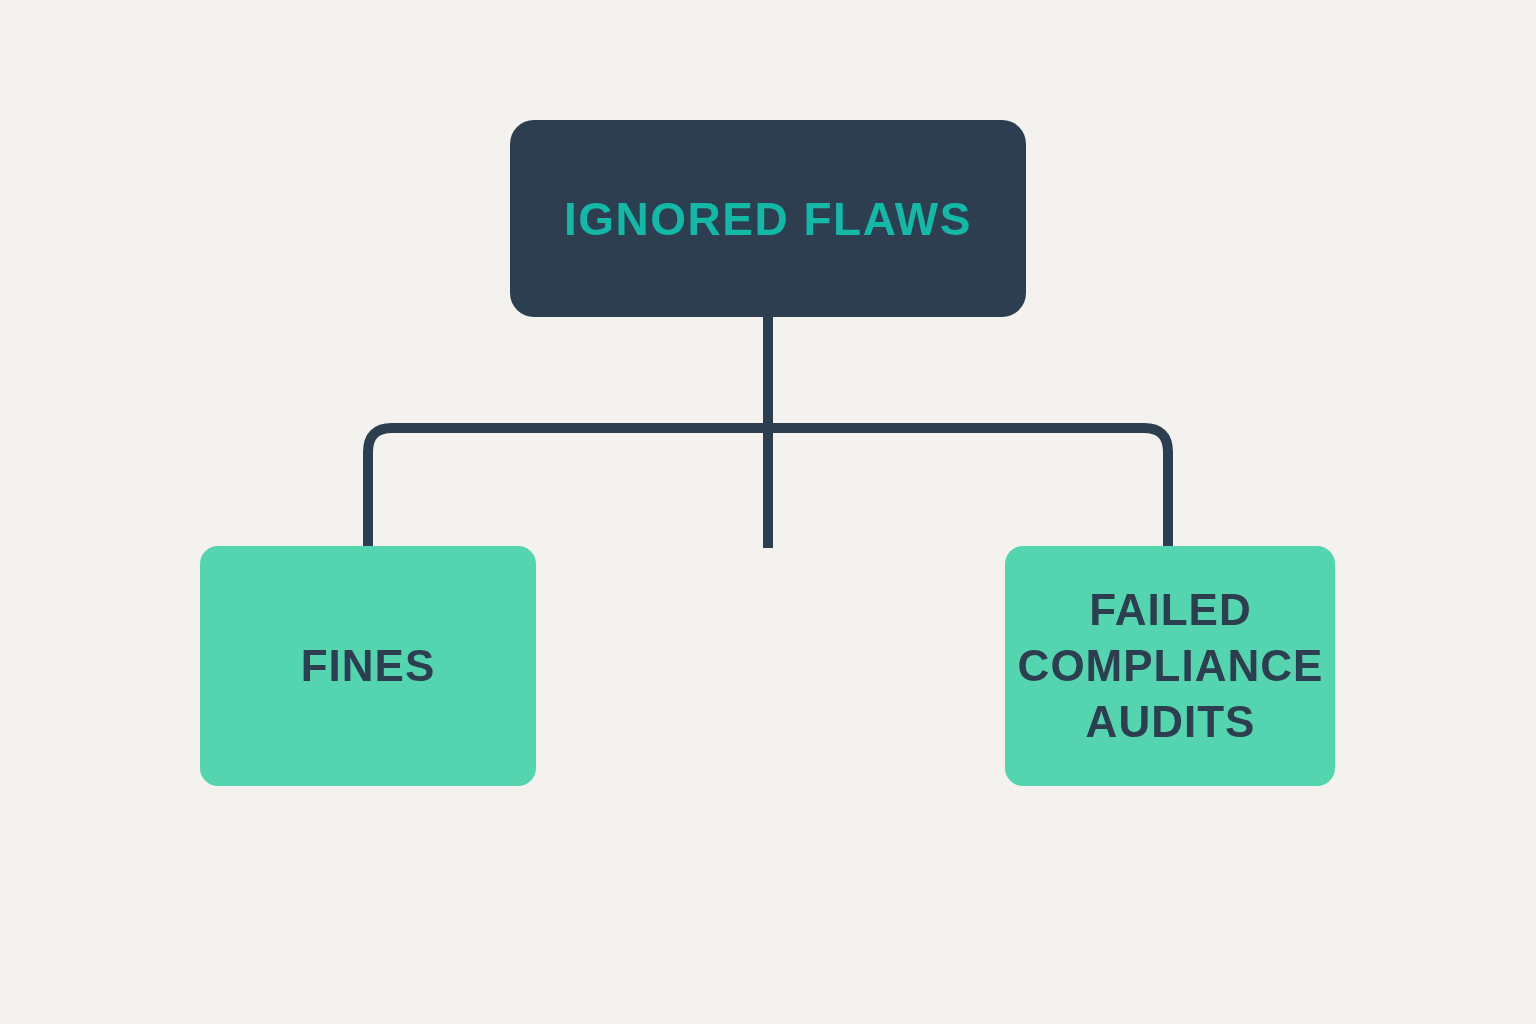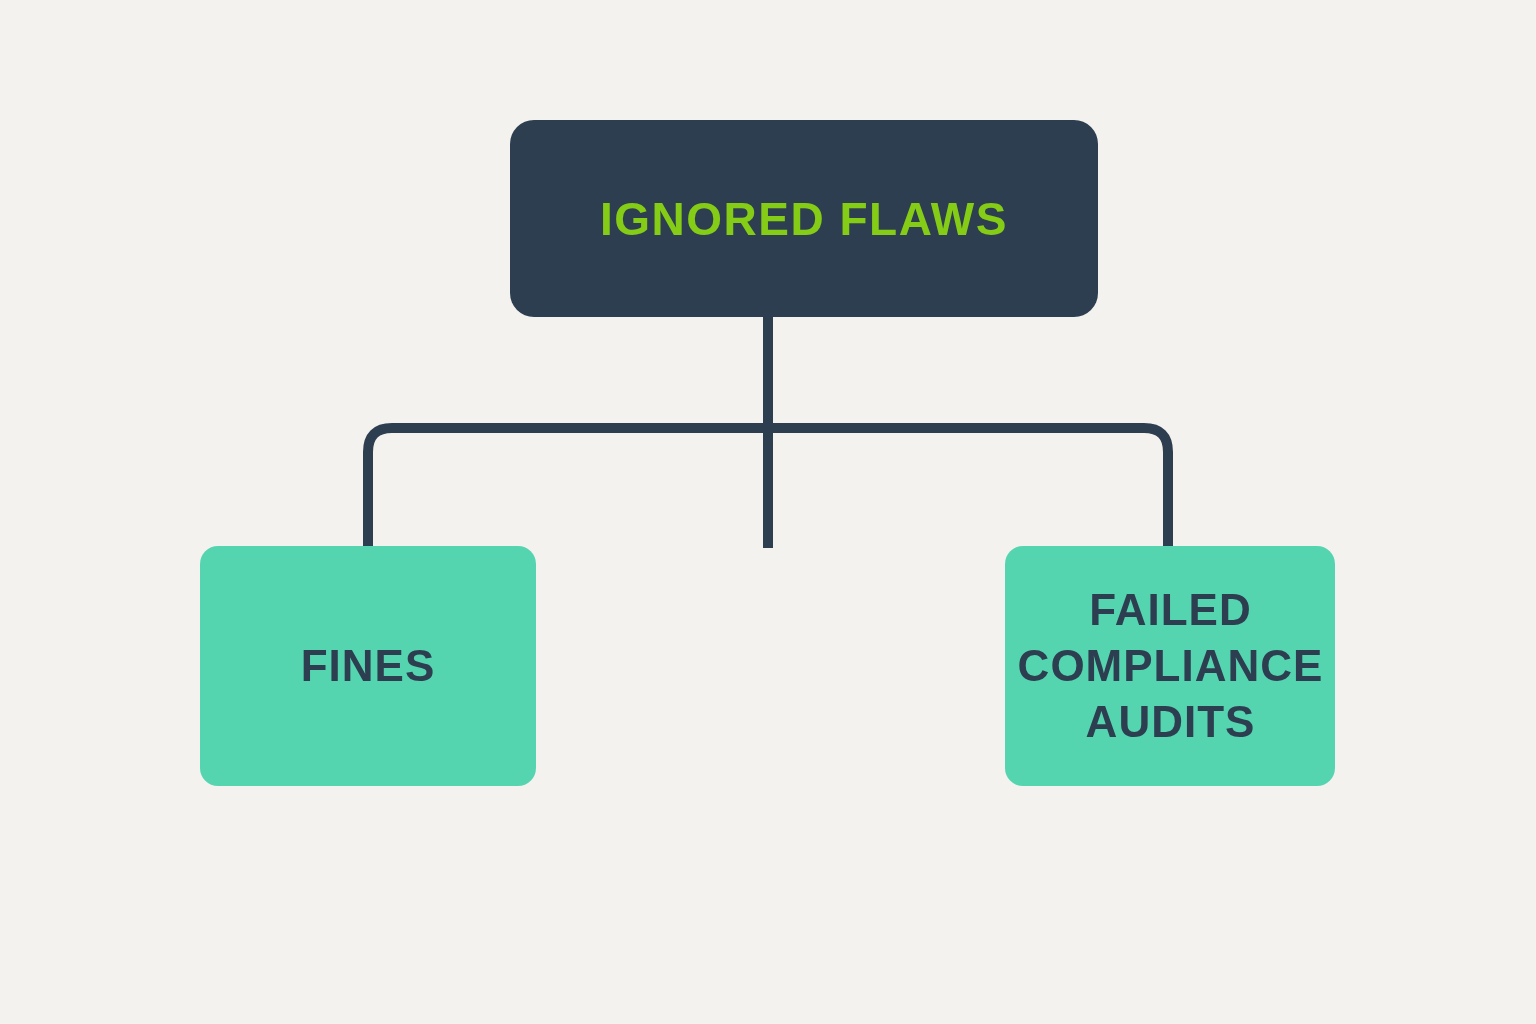--- a/index.html
+++ b/index.html
@@ -35,25 +35,25 @@
     align-items: center;
     justify-content: center;
     text-align: center;
     box-sizing: border-box;
     white-space: pre-line;
     font-weight: bold;
   }
   .node-root {
     left: 510px;
     top: 120px;
-    width: 588px;
+    width: 516px;
     height: 197px;
     background: #2d3e50;
     border-radius: 24px;
-    color: #84cc16;
+    color: #14b8a6;
     font-size: 46px;
     letter-spacing: 1.5px;
   }
   .node-child {
     top: 546px;
     height: 240px;
     background: #54d5b0;
     border-radius: 18px;
     color: #2d3e50;
     font-size: 44px;

